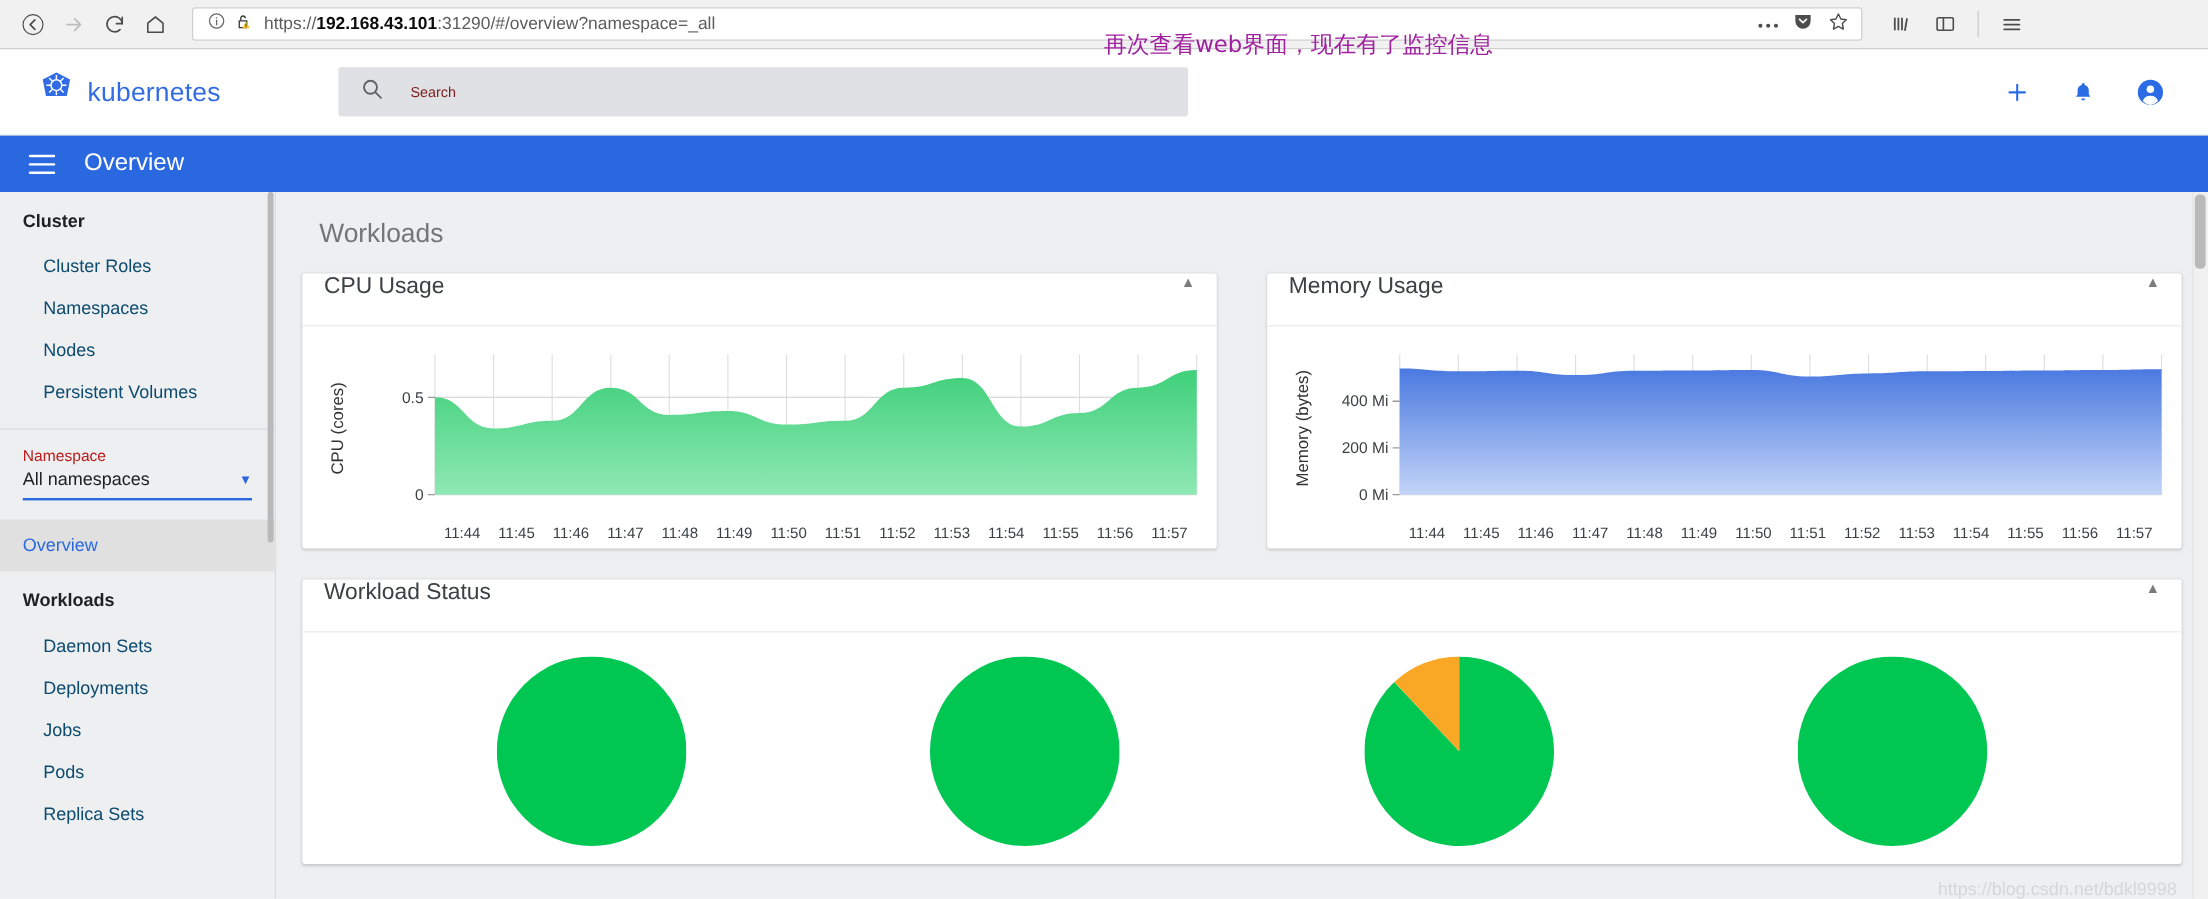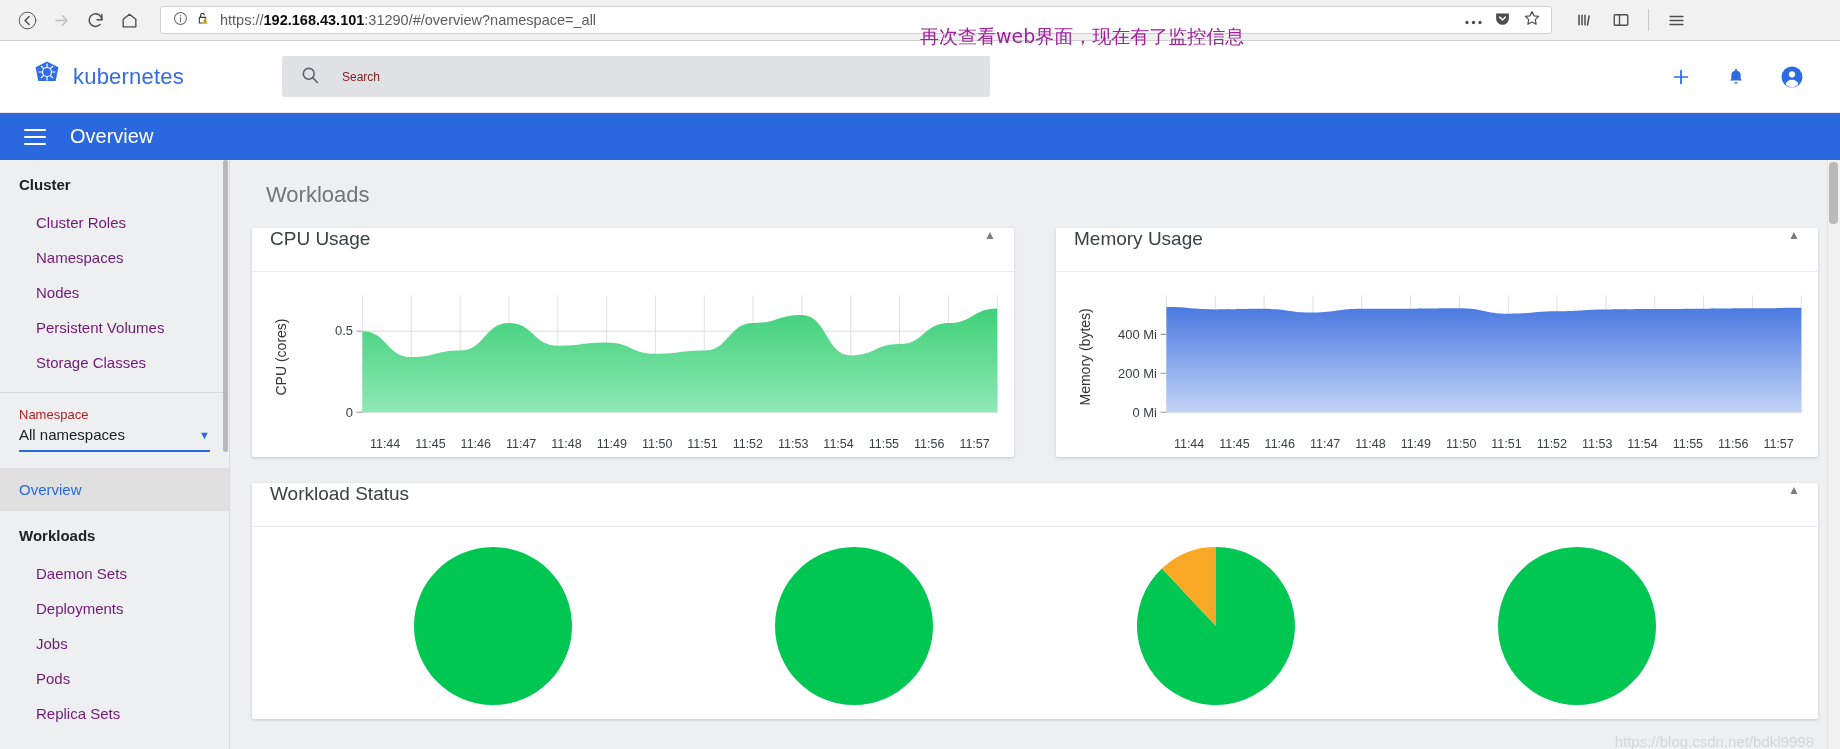--- a/index.html
+++ b/index.html
@@ -69,21 +69,21 @@
 
   
   .page{ display:flex; height:calc(749px - 41px - 61px - 47px); }
 
   
   .sidebar{
     width:230px; flex:0 0 230px; background:#eeeff1;
     border-right:1px solid #dcdcdc; position:relative; overflow:hidden;
   }
   .sb-section{ font-size:15px; font-weight:bold; color:#212121; padding:16px 0 12px 19px; }
-  .sb-item{ font-size:15px; color:#701a75; padding:9px 0 9px 36px; cursor:pointer; }
+  .sb-item{ font-size:15px; color:#0c4a6e; padding:9px 0 9px 36px; cursor:pointer; }
   .sb-divider{ height:1px; background:#d9dade; margin:12px 0 0 0;}
   .ns-label{ font-size:13px; color:#b91c1c; padding:14px 0 4px 19px;}
   .ns-select{
     margin:0 19px 0 19px; border-bottom:2px solid #2a68e0; padding-bottom:7px;
     display:flex; align-items:center; font-size:15px; color:#212121; cursor:pointer;
   }
   .ns-caret{ margin-left:auto; color:#2a68e0; font-size:11px;}
   .sb-active{
     background:#e0e0e0; color:#2a68e0; font-size:15px;
     padding:13px 0 13px 19px; margin-top:16px; cursor:pointer;
@@ -295,21 +295,20 @@
 </div>
 
 <div class="page">
 
   <div class="sidebar">
     <div class="sb-section">Cluster</div>
     <div class="sb-item">Cluster Roles</div>
     <div class="sb-item">Namespaces</div>
     <div class="sb-item">Nodes</div>
     <div class="sb-item">Persistent Volumes</div>
-    <div class="sb-item">Storage Classes</div>
     <div class="sb-divider"></div>
     <div class="ns-label">Namespace</div>
     <div class="ns-select">
       <span>All namespaces</span>
       <span class="ns-caret">▼</span>
     </div>
     <div class="sb-active">Overview</div>
     <div class="sb-section">Workloads</div>
     <div class="sb-item">Daemon Sets</div>
     <div class="sb-item">Deployments</div>

